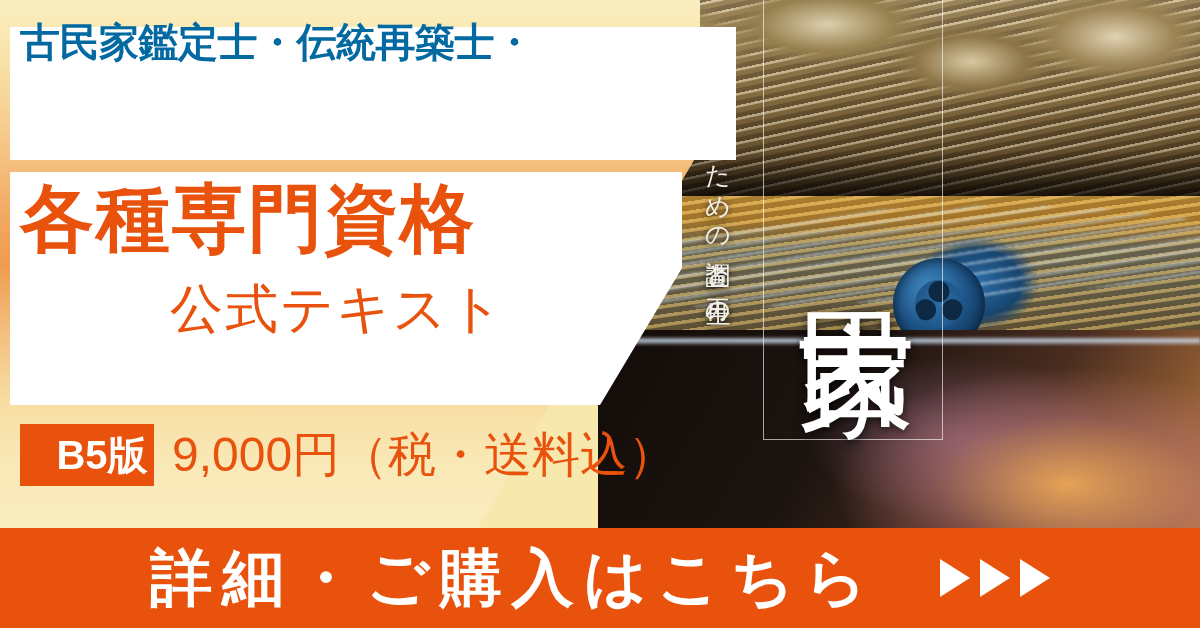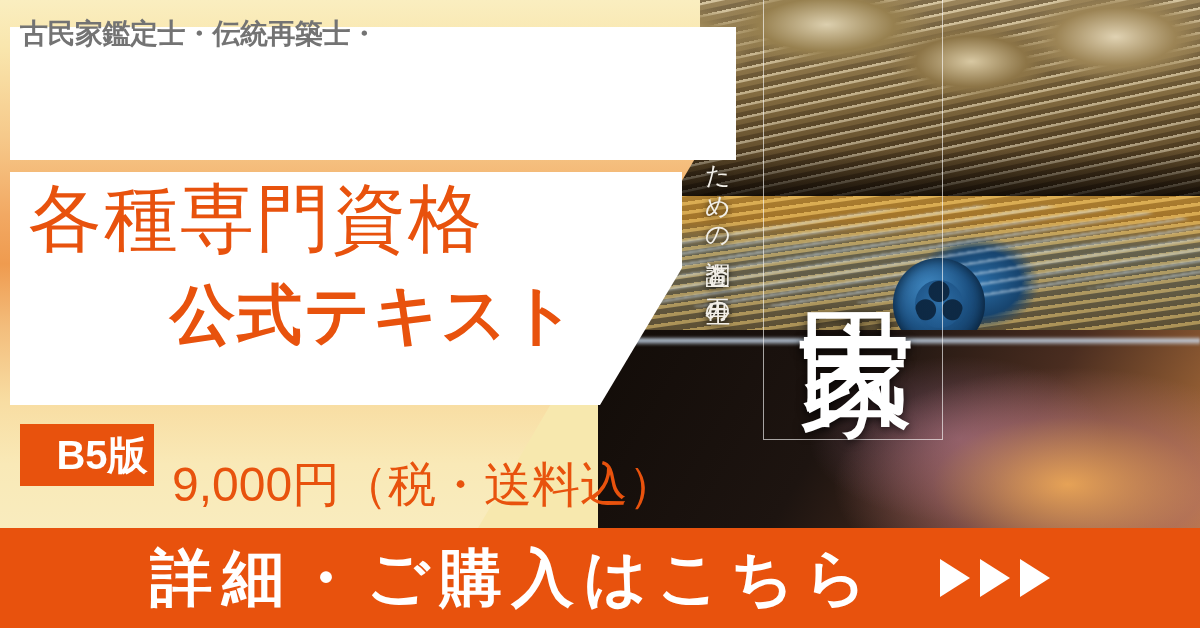--- a/index.html
+++ b/index.html
@@ -136,49 +136,48 @@
   
   .card{
     position:absolute; background:#ffffff;
   }
   #card-certs{ left:10px; top:27px; width:726px; height:133px; }
   #card-main { left:10px; top:172px; width:672px; height:233px;
                clip-path:polygon(0 0, 672px 0, 672px 96px, 590px 233px, 0 233px); }
 
   .certs-text{
     position:absolute; left:20px; top:16px; width:706px;
-    color:#737373;
-    font-size:28px; font-weight:700; line-height:1.32;
+    color:#0369a1;
+    font-size:40px; font-weight:700; line-height:1.32;
     letter-spacing:-0.5px;
     white-space:nowrap;
   }
   .main-line1{
-    position:absolute; left:28px; top:182px;
-    color:#e8520d; font-size:74px; font-weight:400; line-height:1; letter-spacing:2px;
+    position:absolute; left:20px; top:182px;
+    color:#e8520d; font-size:74px; font-weight:700; line-height:1; letter-spacing:2px;
   }
   .main-line2{
     position:absolute; left:170px; top:282px;
-    color:#e8520d; font-size:65px; font-weight:700; line-height:1; letter-spacing:2px;
+    color:#e8520d; font-size:53px; font-weight:400; line-height:1; letter-spacing:2px;
   }
 
   
   .badge{
     position:absolute; left:20px; top:424px; width:134px; height:62px;
     background:#e8520d; color:#ffffff;
     font-size:40px; font-weight:700;
     display:flex; align-items:center; justify-content:center;
     letter-spacing:0px;
     padding-left:30px;
   }
   .price{
     position:absolute; left:172px; top:424px; height:62px;
     display:flex; align-items:center;
     color:#e8520d; font-size:48px; font-weight:400; letter-spacing:0px;
     white-space:nowrap;
-    margin-top:30px;
   }
 
   
   .cta{
     position:absolute; left:0; top:528px; width:1200px; height:100px;
     background:#e8520d;
     display:flex; align-items:center; justify-content:center;
     cursor:pointer;
     gap:38px;
   }

